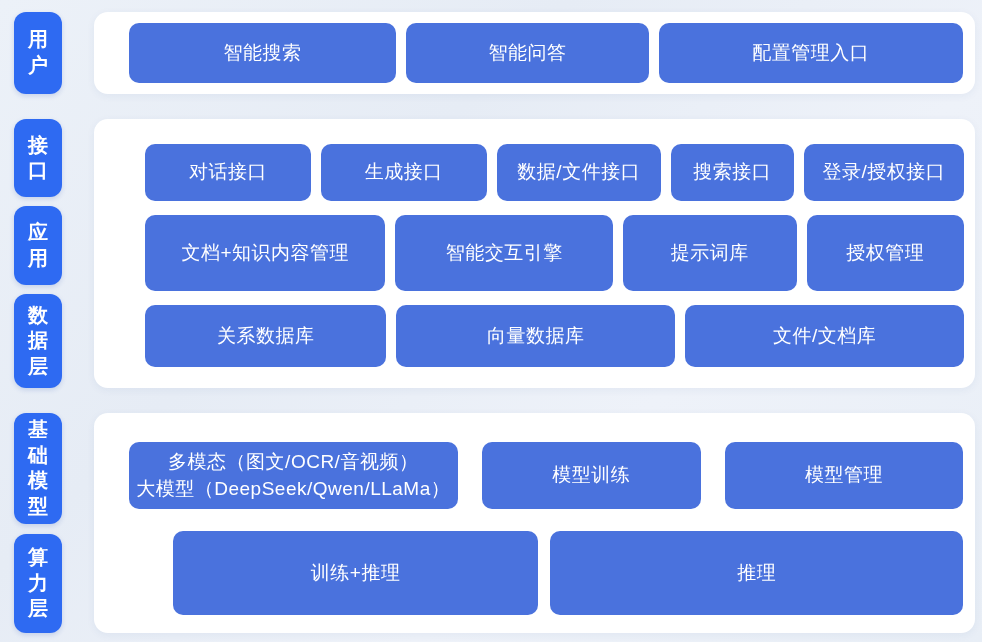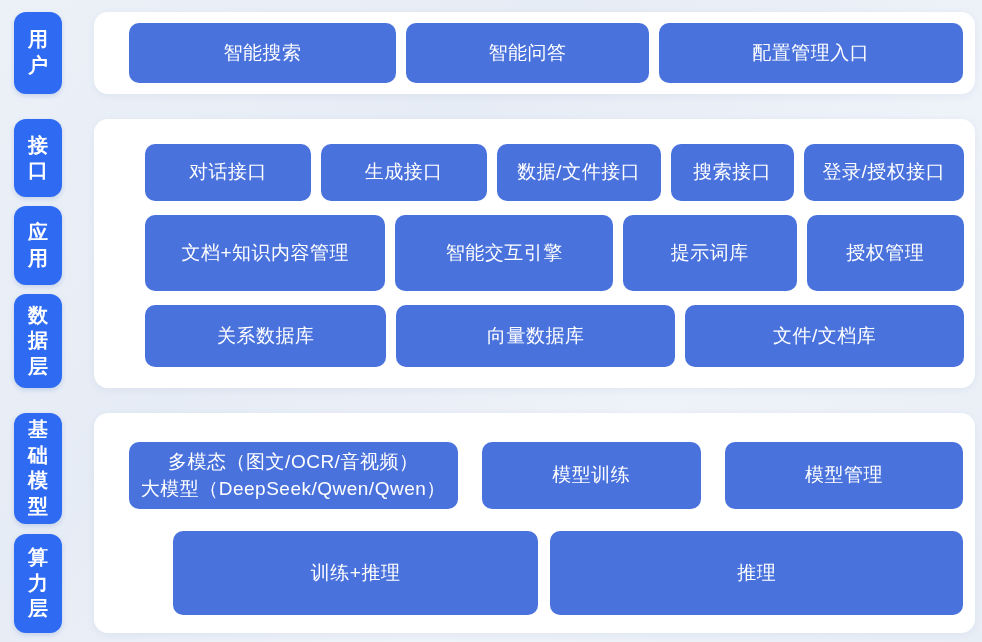--- a/index.html
+++ b/index.html
@@ -135,21 +135,21 @@
         <div class="vtext">基础模型</div>
       </div>
       <div class="pill" style="flex:93">
         <div class="vtext">算力层</div>
       </div>
     </div>
     <div class="panel">
       <div class="row row-model">
         <div class="box" style="flex:331">
           <span>多模态（图文/OCR/音视频）</span>
-          <span>大模型（DeepSeek/Qwen/Qwen）</span>
+          <span>大模型（DeepSeek/Qwen/LLaMa）</span>
         </div>
         <div class="box" style="flex:221">模型训练</div>
         <div class="box" style="flex:240">模型管理</div>
       </div>
       <div class="row row-compute">
         <div class="box" style="flex:386">训练+推理</div>
         <div class="box" style="flex:436">推理</div>
       </div>
     </div>
   </div>

